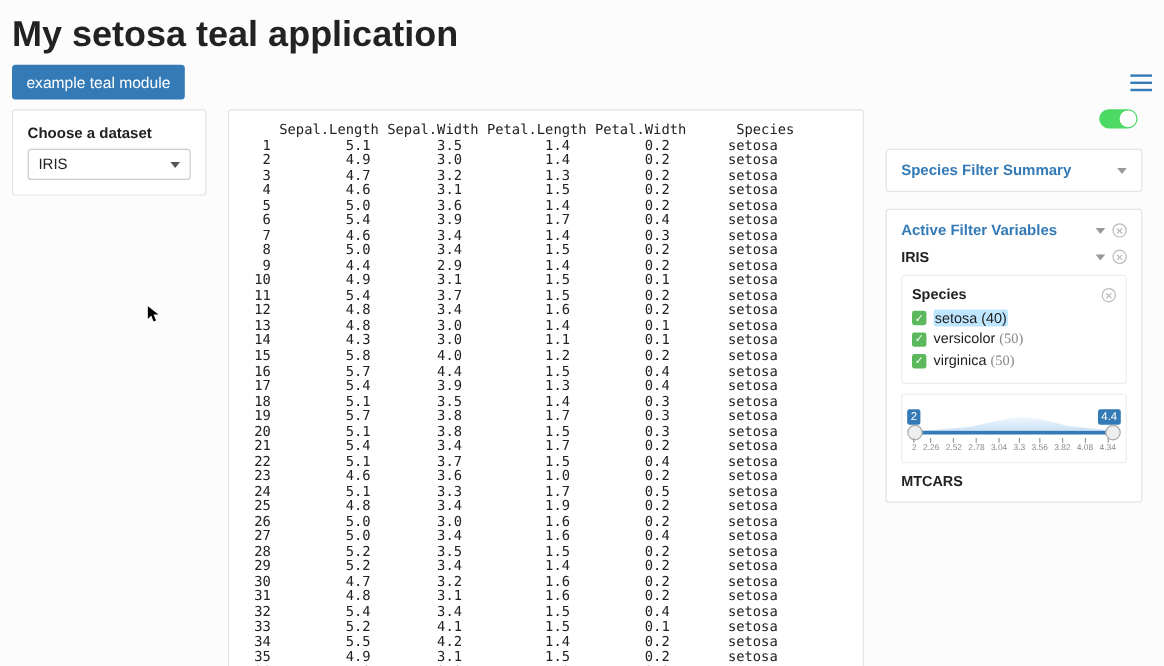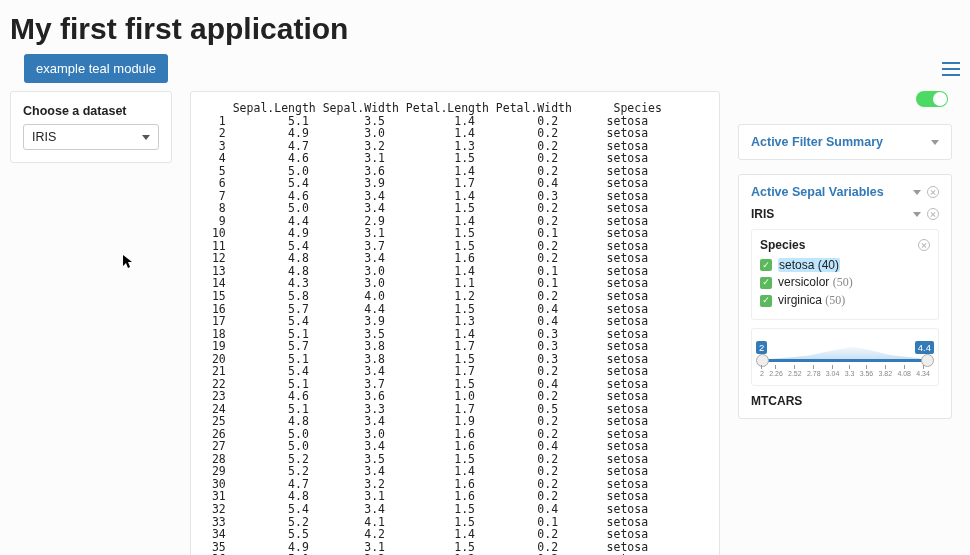--- a/index.html
+++ b/index.html
@@ -15,21 +15,21 @@
   }
   .page-title {
     font-size: 30px;
     font-weight: 600;
     padding: 12px 10px 8px 10px;
   }
   .topbar {
     display: flex;
     align-items: center;
     justify-content: space-between;
-    padding: 0 10px 8px 24px;
+    padding: 0 10px 8px 10px;
   }
   .btn {
     background: #337ab7;
     color: #fff;
     border: none;
     padding: 7px 12px;
     border-radius: 3px;
     font-size: 13px;
     cursor: pointer;
   }
@@ -139,21 +139,21 @@
     content:""; position:absolute; left:2px; top:5px; width:6px; height:1px;
     background:#bbb;
   }
   .circ-x::before { transform: rotate(45deg); }
   .circ-x::after  { transform: rotate(-45deg); }
   .filter-block {
     border: 1px solid #eee; border-radius: 3px;
     margin-top: 8px; padding: 8px;
   }
   .filter-block .ftitle {
-    display: flex; justify-content: space-between; align-items: center;
+    display: flex; justify-content: space-between; align-items: flex-end;
     font-weight: 700; font-size: 12px; margin-bottom: 6px;
   }
   .chklist { list-style: none; }
   .chklist li {
     display: flex; align-items: center; gap: 6px;
     font-size: 12px; margin: 3px 0; cursor: pointer;
   }
   .chkbx {
     width: 12px; height: 12px; background: #5cb85c; border-radius: 2px;
     display: flex; align-items: center; justify-content: center;
@@ -195,21 +195,21 @@
   .mtcars-link { font-weight: 700; font-size: 12px; margin-top: 8px; cursor: pointer;}
   .cursor {
     position: absolute; left: 123px; top: 255px;
     width: 10px; height: 14px; pointer-events: none;
   }
   .cursor svg { display:block; }
 </style>
 </head>
 <body>
 
-<h1 class="page-title">My first first application</h1>
+<h1 class="page-title">My setosa teal application</h1>
 
 <div class="topbar">
   <button class="btn">example teal module</button>
   <div class="hamburger">
     <span></span>
       <span></span>
       <span></span>
   </div>
 </div>
 
@@ -264,28 +264,28 @@
 </pre>
   </div>
 
   <div class="right-col">
     <div class="toggle-row">
       <span class="toggle"></span>
     </div>
 
     <div class="card">
       <div class="card-title">
-        <span>Active Filter Summary</span>
+        <span>Species Filter Summary</span>
         <span class="chev-sm"></span>
       </div>
     </div>
 
     <div class="card">
       <div class="card-title">
-        <span>Active Sepal Variables</span>
+        <span>Active Filter Variables</span>
         <span class="icon-row">
           <span class="chev-sm"></span>
           <span class="circ-x"></span>
         </span>
       </div>
       <div class="sub-hdr">
         <span class="title">IRIS</span>
         <span class="icon-row">
           <span class="chev-sm"></span>
           <span class="circ-x"></span>

